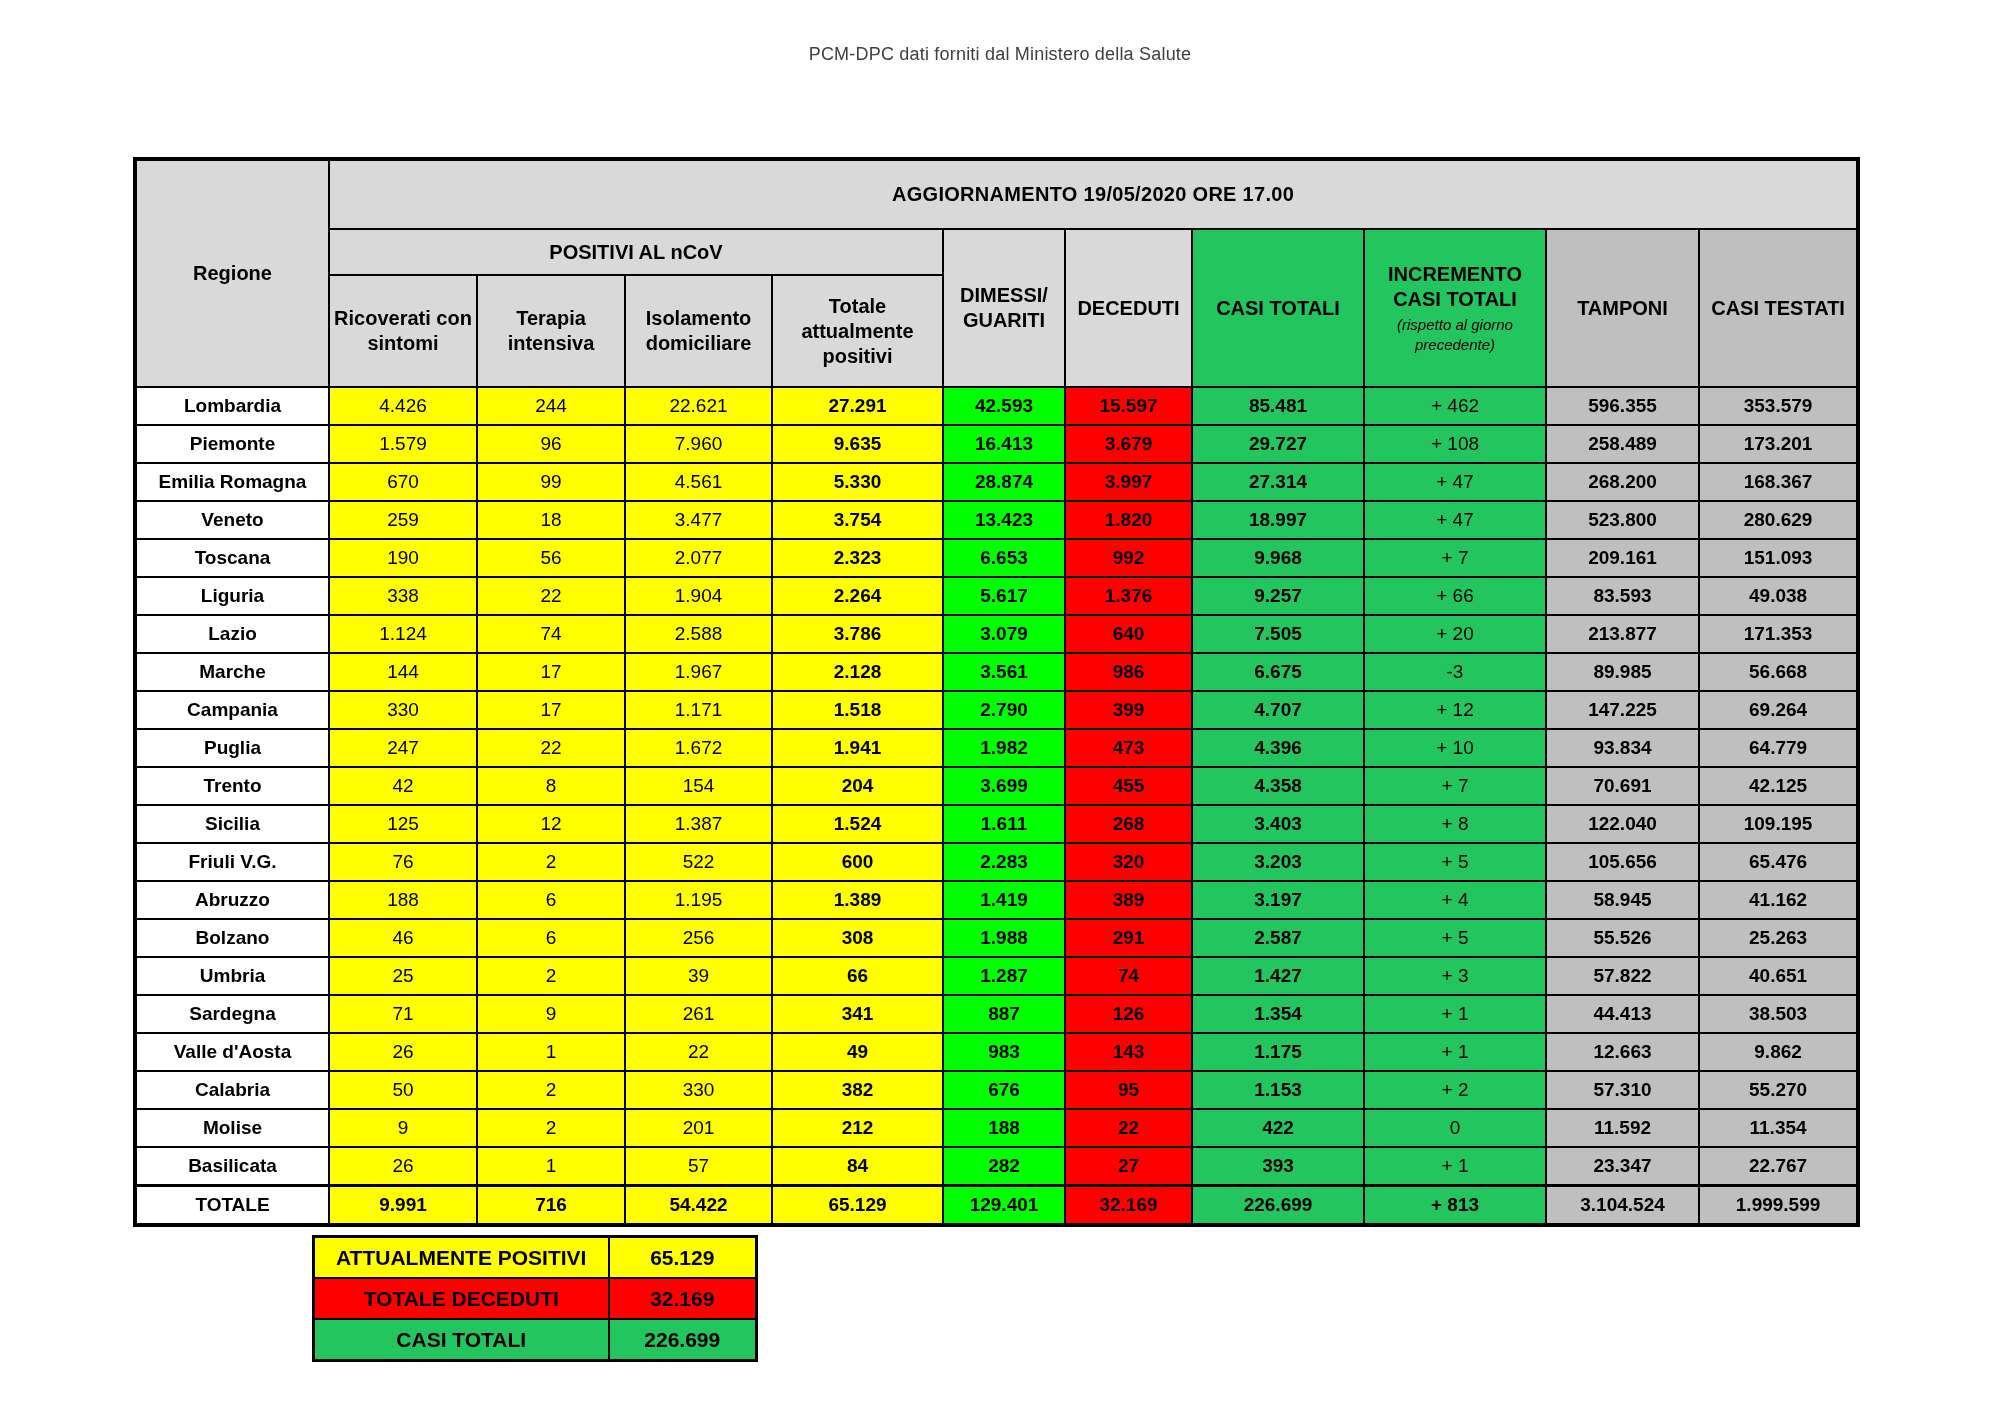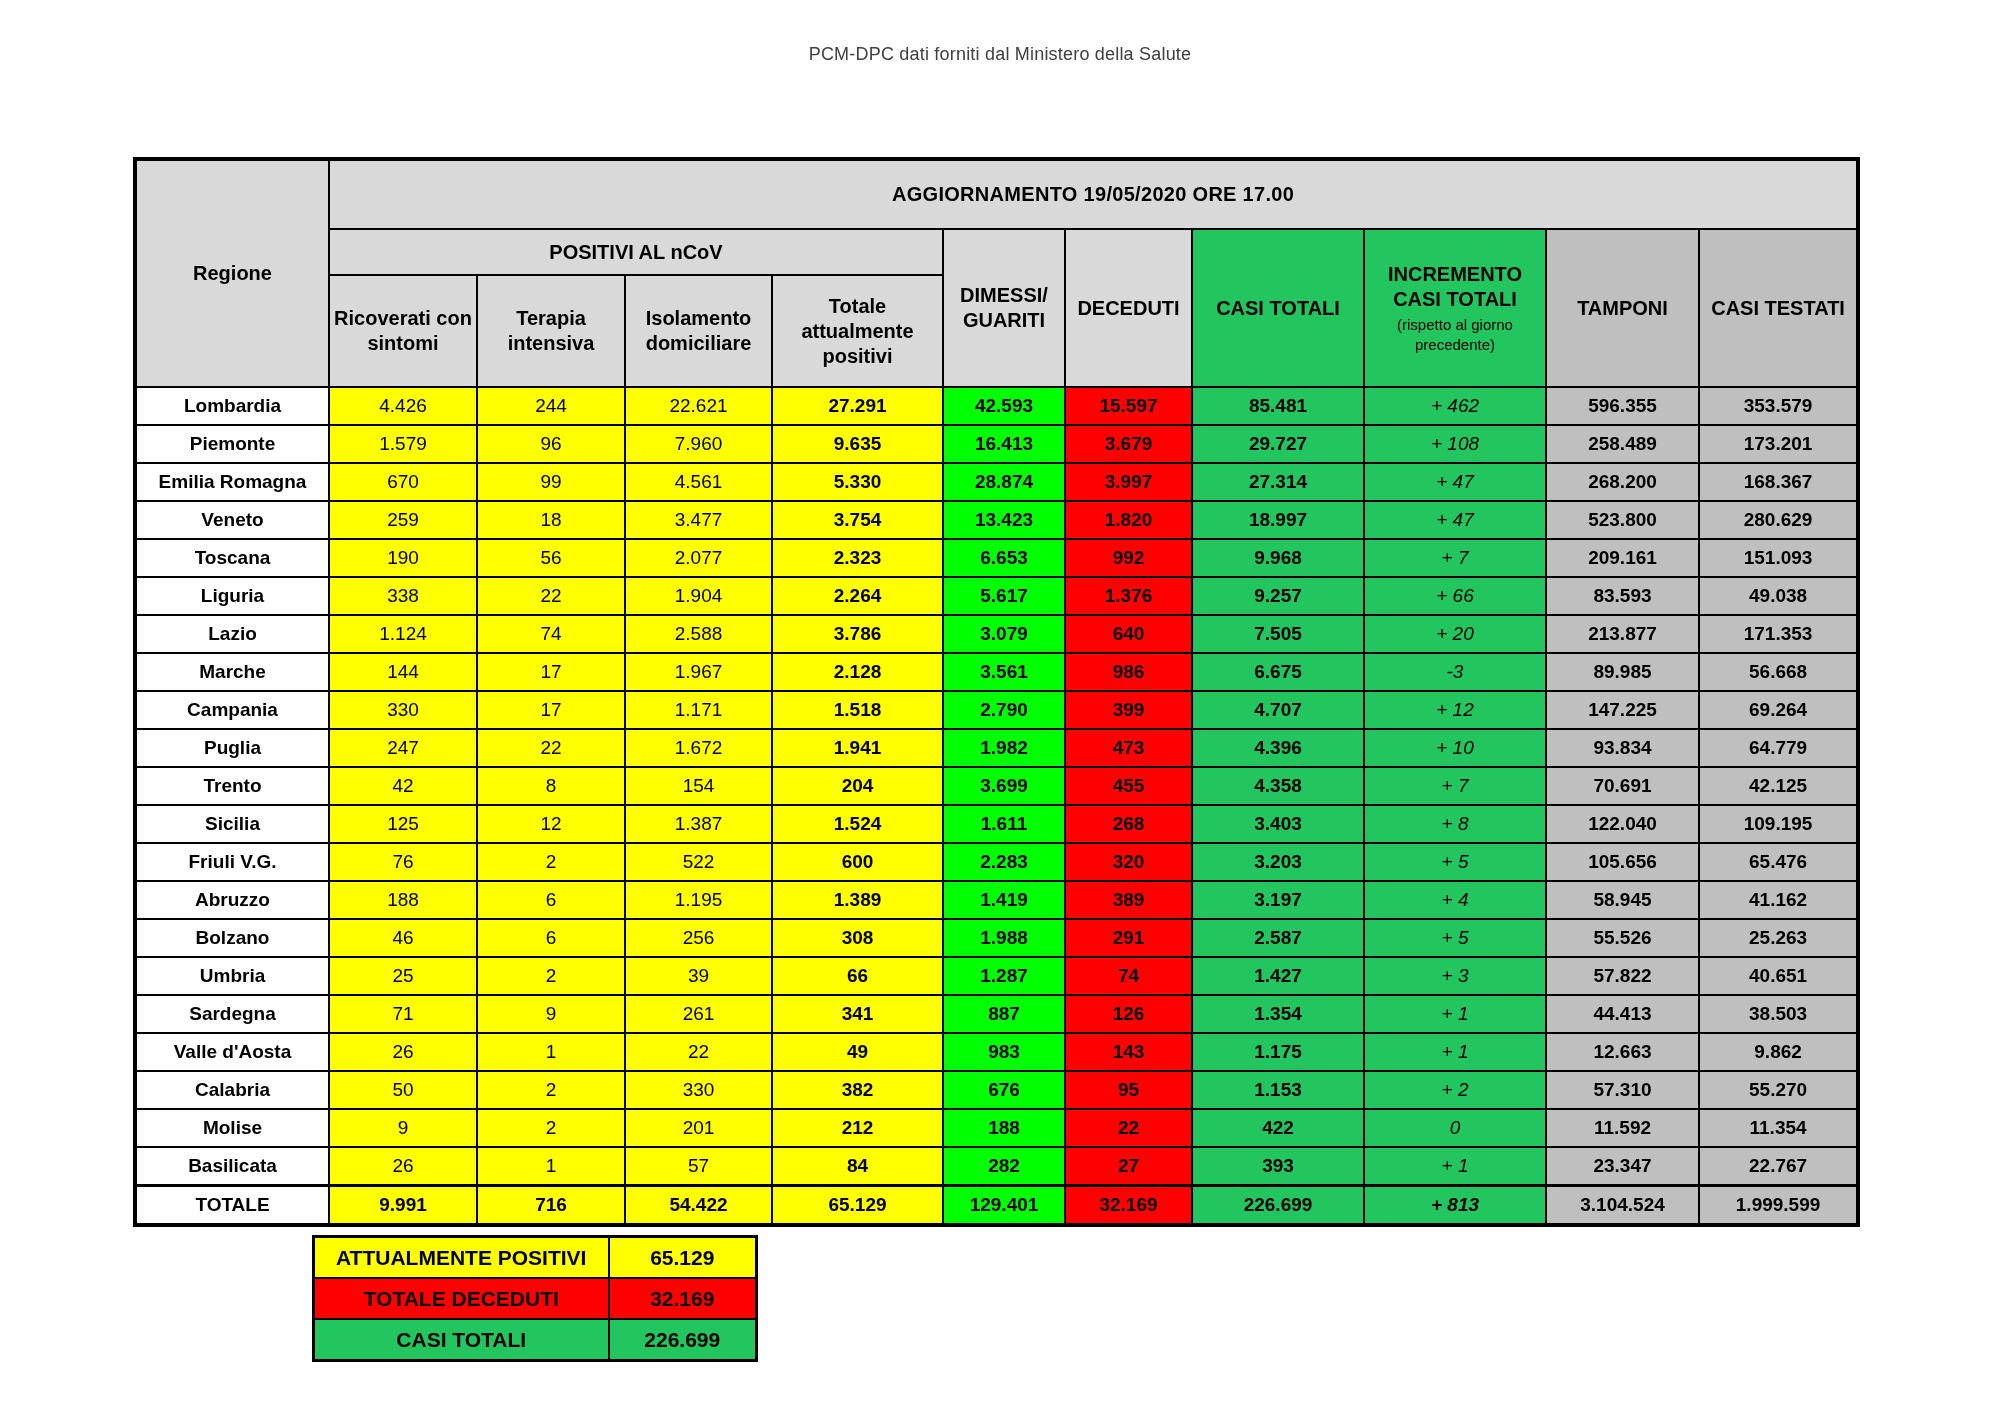--- a/index.html
+++ b/index.html
@@ -20,32 +20,32 @@
     border:2px solid #000;text-align:center;vertical-align:middle;
     padding:0 3px;overflow:hidden;
   }
   table.main th{font-weight:bold;font-size:20px;line-height:1.25;}
   tr.hrow1{height:70px;}
   tr.hrow2{height:46px;}
   tr.hrow3{height:112px;}
   th.agg{font-size:27px;border-bottom:3px solid #000;letter-spacing:.3px;}
   th.subhead-bottom{border-bottom:3px solid #000;}
   .pre{white-space:pre-line;}
-  .inc-note{display:block;font-size:15px;font-weight:normal;line-height:1.3;margin-top:3px;}
+  .inc-note{display:block;font-size:15px;font-style:italic;font-weight:normal;line-height:1.3;margin-top:3px;}
   table.main tbody td{font-size:19px;height:36px;}
   td.region-cell{font-weight:bold;background:#ffffff;font-size:19px;}
   
   .head-gray{background:#D9D9D9;}
   .cell-gray{background:#BFBFBF;}
   .yellow{background:#FFFF00;}
   .green{background:#00FF00;}
   .red{background:#FF0000;}
   .orange{background:#22c55e;}
   .bold{font-weight:bold;}
-  .italic{font-style:italic;}
+  .italic{}
   tr.totals td{font-weight:bold;border-top:3px solid #000;}
   
   table.summary{
     position:absolute;left:312px;top:1235px;width:443px;
     border-collapse:collapse;table-layout:fixed;border:3px solid #000;
   }
   table.summary td{
     border:2px solid #000;height:37px;text-align:center;vertical-align:middle;
     font-weight:bold;font-size:21px;overflow:hidden;
   }

